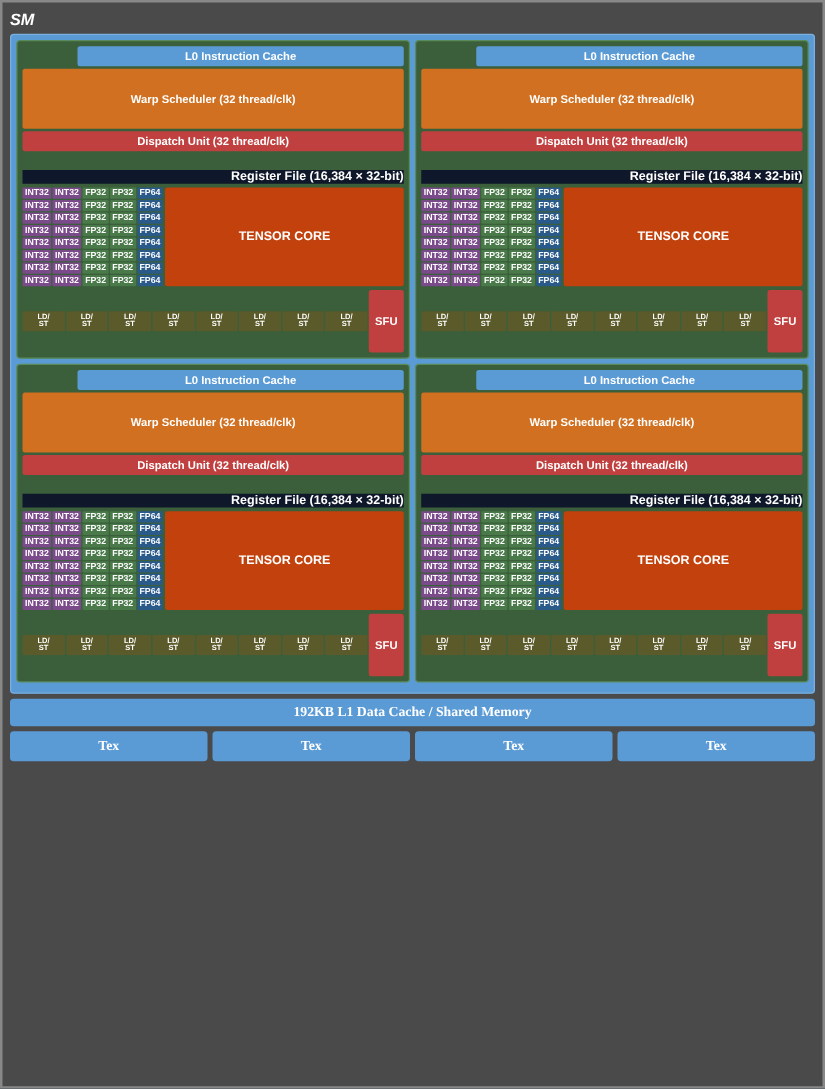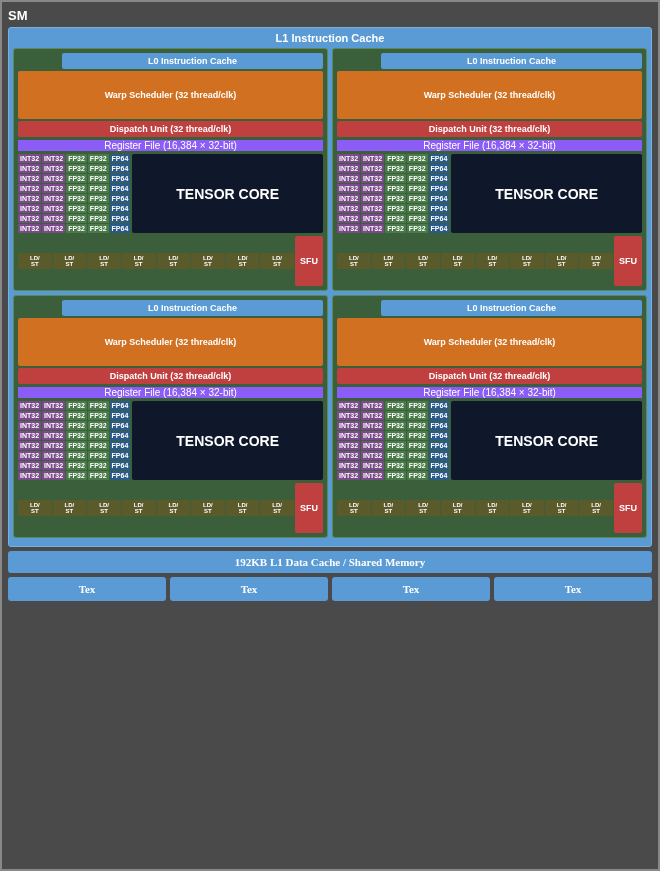--- a/index.html
+++ b/index.html
@@ -17,20 +17,21 @@
       background: #4a4a4a;
       border: 2px solid #888;
       padding: 6px;
       position: relative;
     }
     .sm-title {
       color: white;
       font-weight: bold;
       font-size: 13px;
       margin-bottom: 4px;
+      font-style: italic;
     }
     .l1-cache-box {
       background: #5b9bd5;
       border: 1px solid #7ab0e0;
       border-radius: 3px;
       padding: 4px;
       margin-bottom: 4px;
     }
     .l1-cache-label {
       color: white;
@@ -73,51 +74,51 @@
       margin-bottom: 2px;
     }
     .dispatch-unit {
       background: #c04040;
       color: white;
       text-align: center;
       font-size: 9px;
       font-weight: bold;
       padding: 3px 2px;
       border-radius: 2px;
+      margin-bottom: 15px;
+    }
+    .register-file-label {
+      color: white;
+      text-align: right;
+      font-size: 10px;
+      font-weight: bold;
       margin-bottom: 3px;
-    }
-    .register-file-label {
-      color: white;
-      text-align: center;
-      font-size: 10px;
-      font-weight: normal;
-      margin-bottom: 3px;
-      background: #8b5cf6;
+      background: #0f172a;
     }
     .core-area {
       display: flex;
       gap: 2px;
       margin-bottom: 3px;
     }
     .int-fp-column {
       display: flex;
       flex-direction: column;
       gap: 1px;
       flex: 0 0 auto;
     }
     .tensor-column {
       flex: 1;
       display: flex;
       align-items: center;
       justify-content: center;
-      background: #0f172a;
+      background: #c2410c;
       border-radius: 2px;
       color: white;
       font-weight: bold;
-      font-size: 14px;
+      font-size: 10px;
       text-align: center;
     }
     .core-cell {
       padding: 1px 2px;
       border-radius: 1px;
       color: white;
       font-size: 7px;
       font-weight: bold;
       text-align: center;
       white-space: nowrap;
@@ -187,21 +188,20 @@
       gap: 1px;
     }
   </style>
 </head>
 <body>
 
 <div class="sm-container">
   <div class="sm-title">SM</div>
 
   <div class="l1-cache-box">
-    <div class="l1-cache-label">L1 Instruction Cache</div>
 
     <div class="quadrants-grid">
 
       <div class="quadrant">
         <div class="l0-cache">L0 Instruction Cache</div>
         <div class="warp-scheduler">Warp Scheduler (32 thread/clk)</div>
         <div class="dispatch-unit">Dispatch Unit (32 thread/clk)</div>
         <div class="register-file-label">Register File (16,384 × 32-bit)</div>
         <div class="core-area">
           <div class="int-fp-column">

